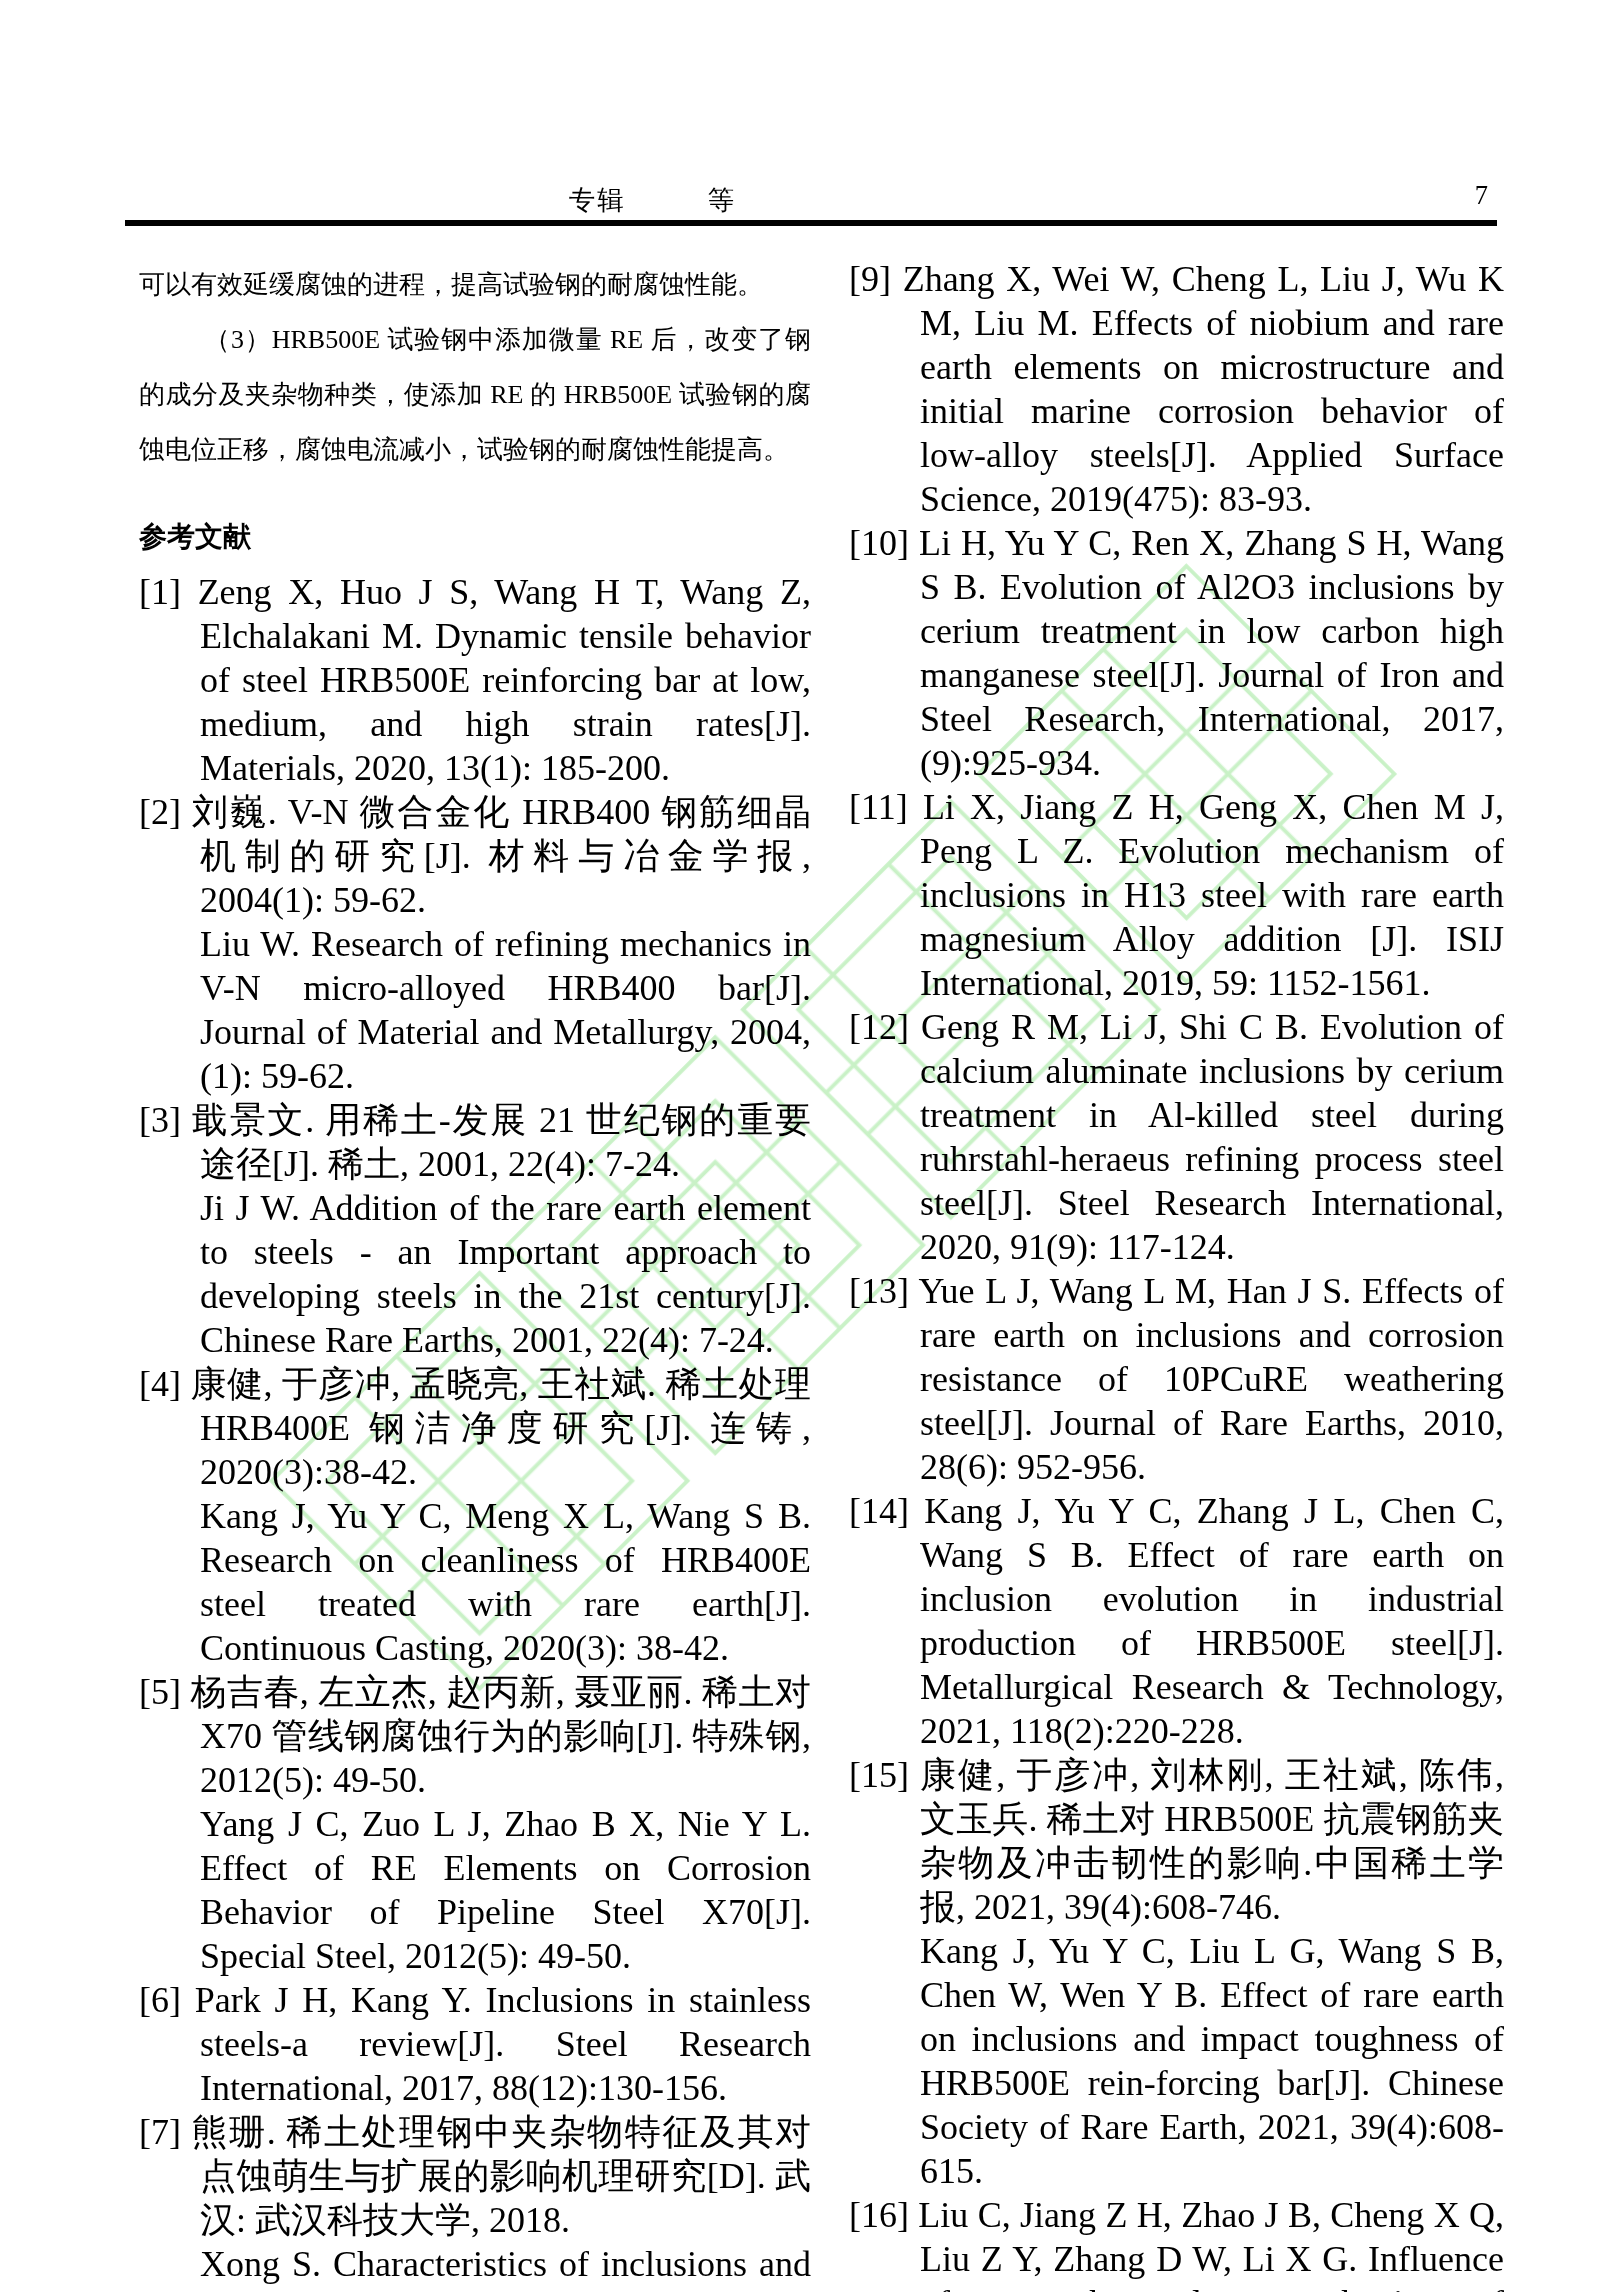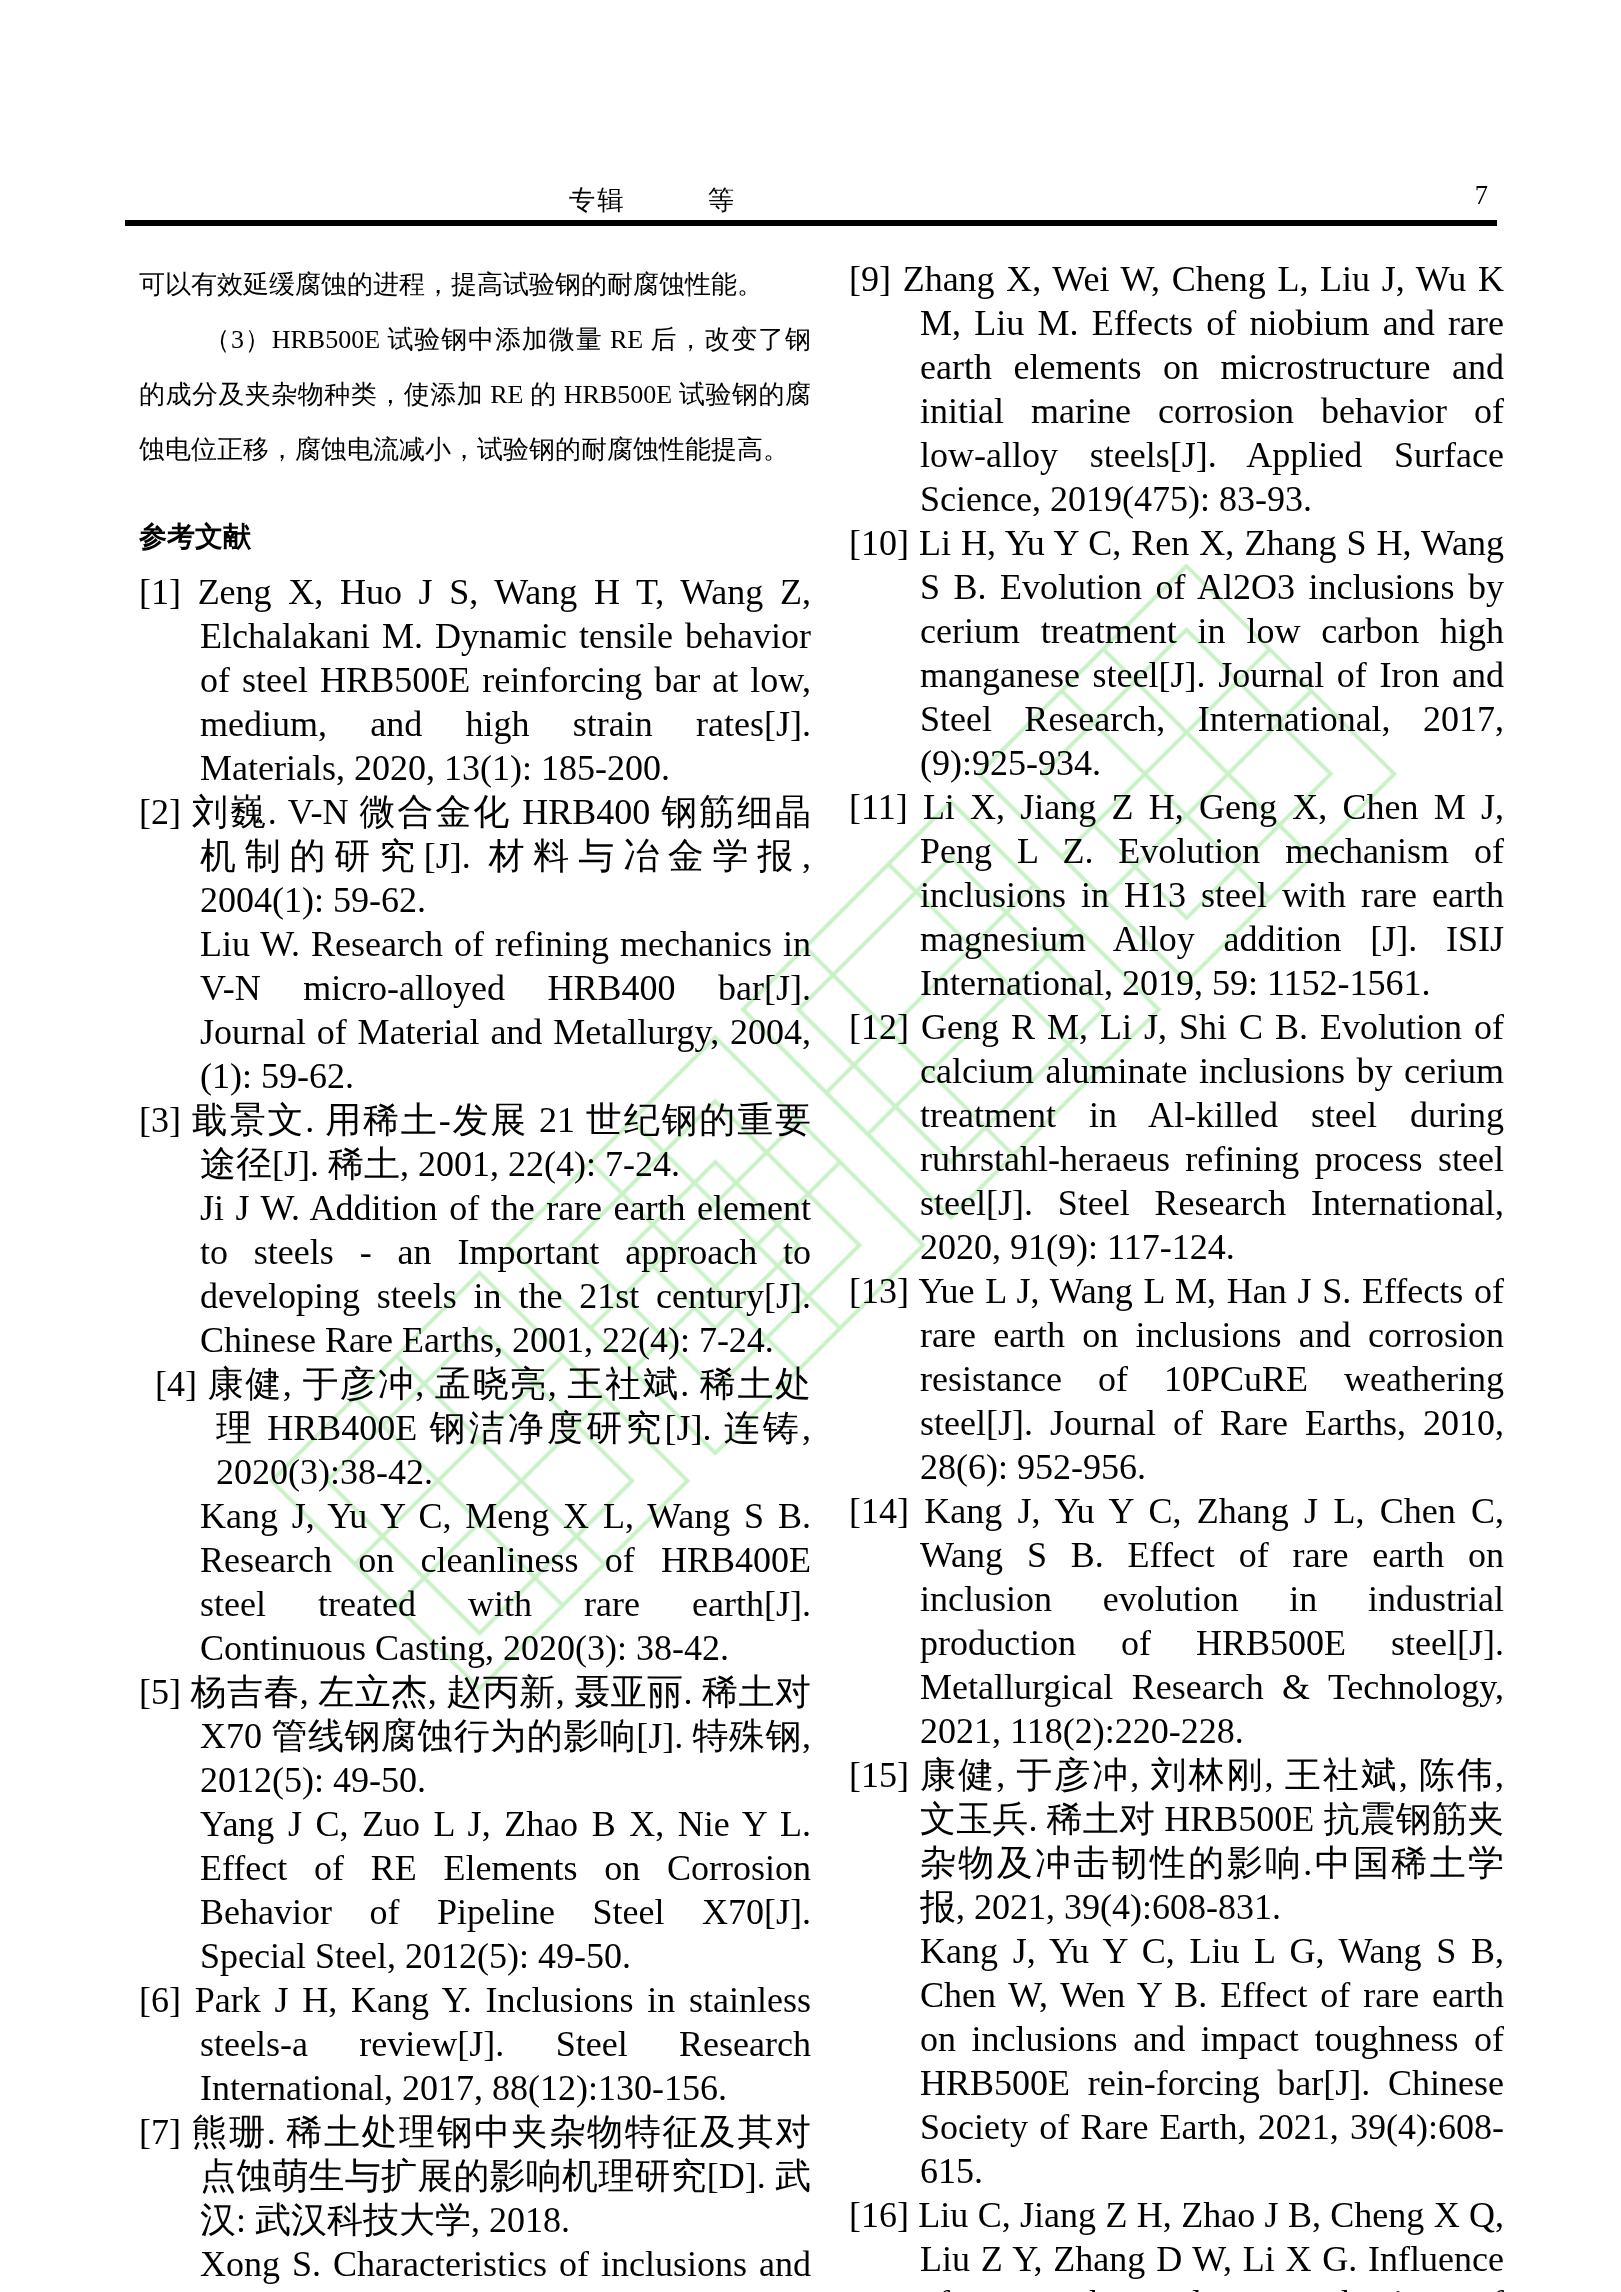--- a/index.html
+++ b/index.html
@@ -105,38 +105,38 @@
 <div class="col col-left">
   <p class="intro-para">可以有效延缓腐蚀的进程，提高试验钢的耐腐蚀性能。</p>
   <p class="intro-para intro-indent">（3）HRB500E 试验钢中添加微量 RE 后，改变了钢的成分及夹杂物种类，使添加 RE 的 HRB500E 试验钢的腐蚀电位正移，腐蚀电流减小，试验钢的耐腐蚀性能提高。</p>
   <div class="refs-heading">参考文献</div>
   <div id="refs-left">
       <div class="ref-item" style="padding-left: 61px; text-indent: -61px;">[1] Zeng X, Huo J S, Wang H T, Wang Z, Elchalakani M. Dynamic tensile behavior of steel HRB500E reinforcing bar at low, medium, and high strain rates[J]. Materials, 2020, 13(1): 185-200.</div>
       <div class="ref-item" style="padding-left: 61px; text-indent: -61px;">[2] 刘巍. V-N 微合金化 HRB400 钢筋细晶机制的研究[J]. 材料与冶金学报, 2004(1): 59-62.</div>
       <div class="ref-trans" style="padding-left: 61px;">Liu W. Research of refining mechanics in V-N micro-alloyed HRB400 bar[J]. Journal of Material and Metallurgy, 2004, (1): 59-62.</div>
       <div class="ref-item" style="padding-left: 61px; text-indent: -61px;">[3] 戢景文. 用稀土-发展 21 世纪钢的重要途径[J]. 稀土, 2001, 22(4): 7-24.</div>
       <div class="ref-trans" style="padding-left: 61px;">Ji J W. Addition of the rare earth element to steels - an Important approach to developing steels in the 21st century[J]. Chinese Rare Earths, 2001, 22(4): 7-24.</div>
-      <div class="ref-item" style="padding-left: 61px; text-indent: -61px; margin-left: 16px;">[4] 康健, 于彦冲, 孟晓亮, 王社斌. 稀土处理 HRB400E 钢洁净度研究[J]. 连铸, 2020(3):38-42.</div>
+      <div class="ref-item" style="padding-left: 61px; text-indent: -61px;">[4] 康健, 于彦冲, 孟晓亮, 王社斌. 稀土处理 HRB400E 钢洁净度研究[J]. 连铸, 2020(3):38-42.</div>
       <div class="ref-trans" style="padding-left: 61px;">Kang J, Yu Y C, Meng X L, Wang S B. Research on cleanliness of HRB400E steel treated with rare earth[J]. Continuous Casting, 2020(3): 38-42.</div>
       <div class="ref-item" style="padding-left: 61px; text-indent: -61px;">[5] 杨吉春, 左立杰, 赵丙新, 聂亚丽. 稀土对 X70 管线钢腐蚀行为的影响[J]. 特殊钢, 2012(5): 49-50.</div>
       <div class="ref-trans" style="padding-left: 61px;">Yang J C, Zuo L J, Zhao B X, Nie Y L. Effect of RE Elements on Corrosion Behavior of Pipeline Steel X70[J]. Special Steel, 2012(5): 49-50.</div>
       <div class="ref-item" style="padding-left: 61px; text-indent: -61px;">[6] Park J H, Kang Y. Inclusions in stainless steels-a review[J]. Steel Research International, 2017, 88(12):130-156.</div>
       <div class="ref-item" style="padding-left: 61px; text-indent: -61px;">[7] 熊珊. 稀土处理钢中夹杂物特征及其对点蚀萌生与扩展的影响机理研究[D]. 武汉: 武汉科技大学, 2018.</div>
       <div class="ref-trans" style="padding-left: 61px;">Xong S. Characteristics of inclusions and their effects on the initiation and propagation of pitting corrosion in rare earth treated steels[D]. Wuhan: Wuhan University of science and technology; 2018.</div>
       <div class="ref-item" style="padding-left: 61px; text-indent: -61px;">[8] 赵辰航. 氯盐环境下混凝土模拟液中 HRB400 钢筋的腐蚀行为[R]. 哈尔滨：哈尔滨工程大学 2015.</div>
     </div>
 </div>
 
 <div class="col col-right">
   <div id="refs-right">
       <div class="ref-item" style="padding-left: 71px; text-indent: -71px;">[9] Zhang X, Wei W, Cheng L, Liu J, Wu K M, Liu M. Effects of niobium and rare earth elements on microstructure and initial marine corrosion behavior of low-alloy steels[J]. Applied Surface Science, 2019(475): 83-93.</div>
       <div class="ref-item" style="padding-left: 71px; text-indent: -71px;">[10] Li H, Yu Y C, Ren X, Zhang S H, Wang S B. Evolution of Al2O3 inclusions by cerium treatment in low carbon high manganese steel[J]. Journal of Iron and Steel Research, International, 2017, (9):925-934.</div>
       <div class="ref-item" style="padding-left: 71px; text-indent: -71px;">[11] Li X, Jiang Z H, Geng X, Chen M J, Peng L Z. Evolution mechanism of inclusions in H13 steel with rare earth magnesium Alloy addition [J]. ISIJ International, 2019, 59: 1152-1561.</div>
       <div class="ref-item" style="padding-left: 71px; text-indent: -71px;">[12] Geng R M, Li J, Shi C B. Evolution of calcium aluminate inclusions by cerium treatment in Al-killed steel during ruhrstahl-heraeus refining process steel steel[J]. Steel Research International, 2020, 91(9): 117-124.</div>
       <div class="ref-item" style="padding-left: 71px; text-indent: -71px;">[13] Yue L J, Wang L M, Han J S. Effects of rare earth on inclusions and corrosion resistance of 10PCuRE weathering steel[J]. Journal of Rare Earths, 2010, 28(6): 952-956.</div>
       <div class="ref-item" style="padding-left: 71px; text-indent: -71px;">[14] Kang J, Yu Y C, Zhang J L, Chen C, Wang S B. Effect of rare earth on inclusion evolution in industrial production of HRB500E steel[J]. Metallurgical Research &amp; Technology, 2021, 118(2):220-228.</div>
-      <div class="ref-item" style="padding-left: 71px; text-indent: -71px;">[15] 康健, 于彦冲, 刘林刚, 王社斌, 陈伟, 文玉兵. 稀土对 HRB500E 抗震钢筋夹杂物及冲击韧性的影响.中国稀土学报, 2021, 39(4):608-831.</div>
+      <div class="ref-item" style="padding-left: 71px; text-indent: -71px;">[15] 康健, 于彦冲, 刘林刚, 王社斌, 陈伟, 文玉兵. 稀土对 HRB500E 抗震钢筋夹杂物及冲击韧性的影响.中国稀土学报, 2021, 39(4):608-746.</div>
       <div class="ref-trans" style="padding-left: 71px;">Kang J, Yu Y C, Liu L G, Wang S B, Chen W, Wen Y B. Effect of rare earth on inclusions and impact toughness of HRB500E rein-forcing bar[J]. Chinese Society of Rare Earth, 2021, 39(4):608-615.</div>
       <div class="ref-item" style="padding-left: 71px; text-indent: -71px;">[16] Liu C, Jiang Z H, Zhao J B, Cheng X Q, Liu Z Y, Zhang D W, Li X G. Influence of rare earth metals on mechanisms of localised corrosion induced by inclusions in Zr-Ti deoxidised low alloy steel[J]. Corrosion Science, 2020, 166(4): 1-10.</div>
       <div class="ref-item" style="padding-left: 71px; text-indent: -71px;">[17] Wang X A, Yan M F, Liu R L, Zhang Y X. Effect of rare earth addition on microstructure and corrosion behavior of plasma nitrocarburized M50NiL steel[J]. Journal of Rare Earths, 2016, 34(11): 1148-1155.</div>
     </div>
 </div>
 
 
 </body></html>

